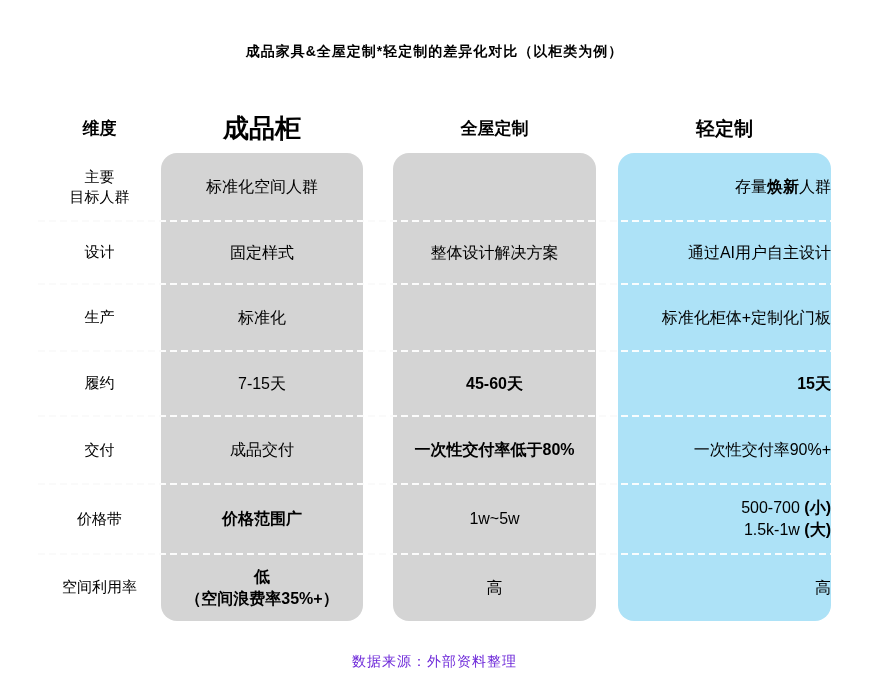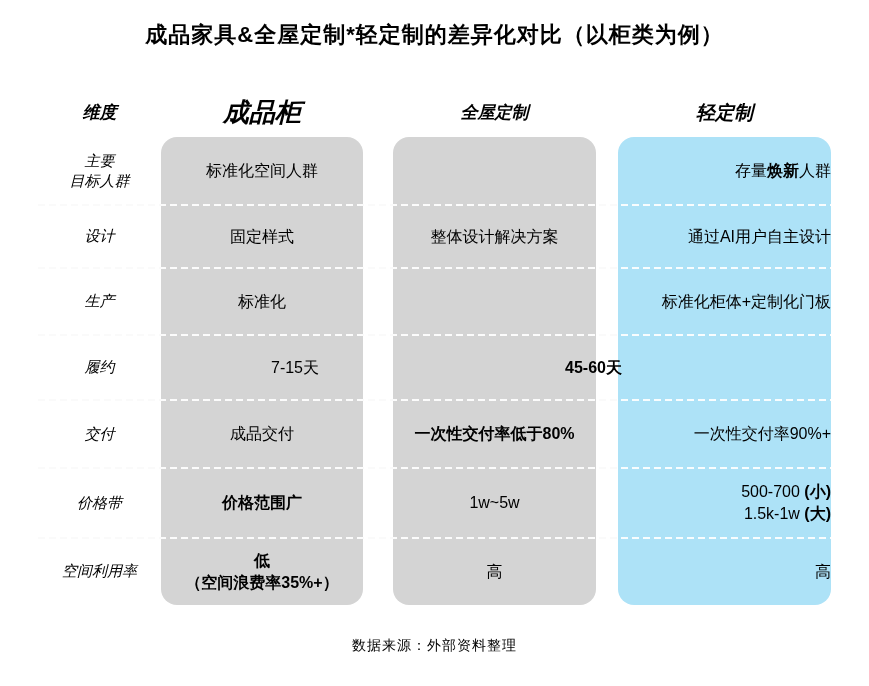--- a/index.html
+++ b/index.html
@@ -4,38 +4,38 @@
 <style>
   * { box-sizing: border-box; margin: 0; padding: 0; }
   html, body { width: 869px; height: 686px; }
   body {
     background: #ffffff;
     font-family: "Liberation Sans", "DejaVu Sans", sans-serif;
     color: #000000;
     overflow: hidden;
   }
   .title {
-    padding-top: 20px;
+    padding-top: 36px;
     text-align: center;
-    font-size: 22px;
+    font-size: 14px;
     line-height: 30px;
     font-weight: bold;
     letter-spacing: 1px;
   }
   .table {
     width: 793px;
     margin: 40px auto 0;
   }
   .grid-row {
     display: grid;
     grid-template-columns: 123px 202px 30px 203px 22px 213px;
     align-items: center;
     text-align: center;
   }
-  .header-row { height: 45px; font-weight: bold; font-style: italic; }
+  .header-row { height: 45px; font-weight: bold; }
   .hcell.dim  { grid-column: 1; font-size: 17px; }
   .hcell.h1   { grid-column: 2; font-size: 26px; }
   .hcell.h2   { grid-column: 4; font-size: 17px; }
   .hcell.h3   { grid-column: 6; font-size: 19px; }
 
   .body { position: relative; height: 468px; margin-top: 2px; }
 
   .strip {
     position: absolute; top: 0; height: 468px;
     border-radius: 16px; z-index: 1;
@@ -43,36 +43,36 @@
   .strip.s1 { left: 123px; width: 202px; background: #d4d4d4; }
   .strip.s2 { left: 355px; width: 203px; background: #d4d4d4; }
   .strip.s3 { left: 580px; width: 213px; background: #ade2f7; }
 
   .sep { position: absolute; left: 0; width: 793px; height: 2px; }
   .sep.under { background: repeating-linear-gradient(90deg, #c5c5c5 0 7px, transparent 7px 11px); z-index: 0; }
   .sep.over  { background: repeating-linear-gradient(90deg, rgba(255,255,255,0.92) 0 7px, transparent 7px 11px); z-index: 2; }
 
   .row { position: relative; z-index: 3; }
   .r1 { height: 68px; } .r2 { height: 63px; } .r3 { height: 67px; }
-  .r4 { height: 65px; gap: 33px; } .r5 { height: 68px; } .r6 { height: 70px; }
+  .r4 { height: 65px; } .r5 { height: 68px; } .r6 { height: 70px; }
   .r7 { height: 67px; }
 
   .cell { font-size: 16px; line-height: 1.35; }
-  .cell.lab { grid-column: 1; font-size: 15px; font-style: italic; }
+  .cell.lab { grid-column: 1; font-size: 15px; }
   .cell.c1  { grid-column: 2; }
   .cell.c2  { grid-column: 4; }
   .cell.c3  { grid-column: 6; text-align: right; }
   .pre { white-space: pre-line; }
   .bold { font-weight: bold; }
 
   .footer {
     margin-top: 32px;
     text-align: center;
     font-size: 14px;
-    color: #000000;
+    color: #6d28d9;
     letter-spacing: 1px;
   }
 </style>
 </head>
 <body>
 
 <div class="page">
 
   <h1 class="title">成品家具&amp;全屋定制*轻定制的差异化对比（以柜类为例）</h1>
 

